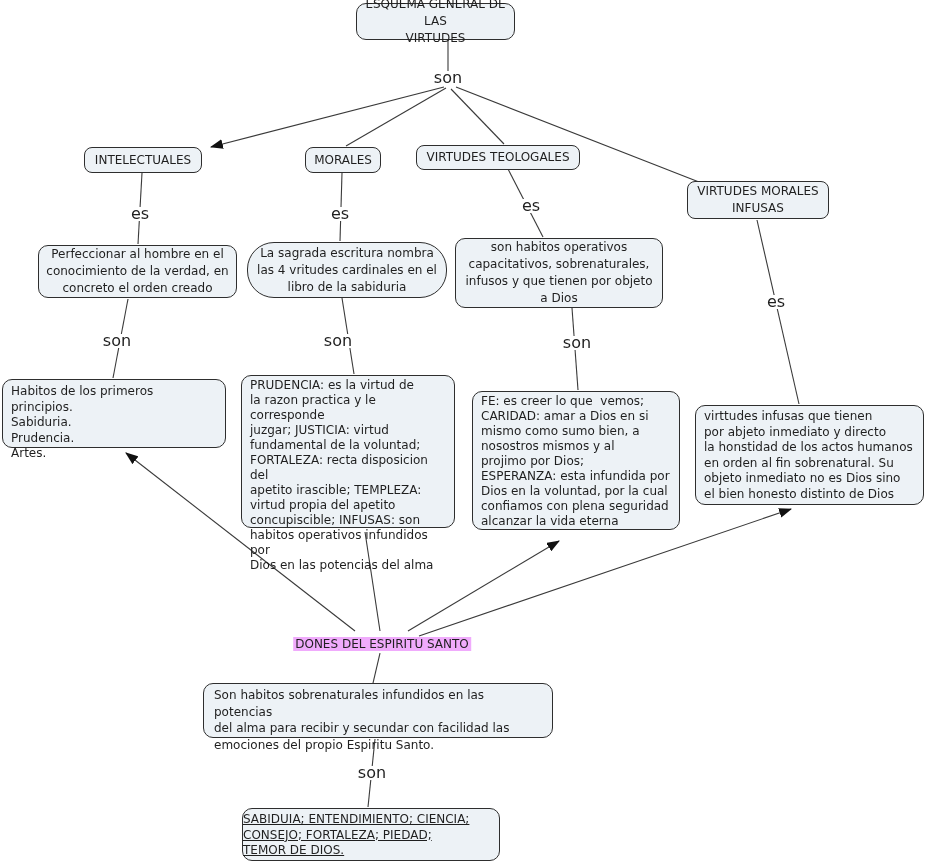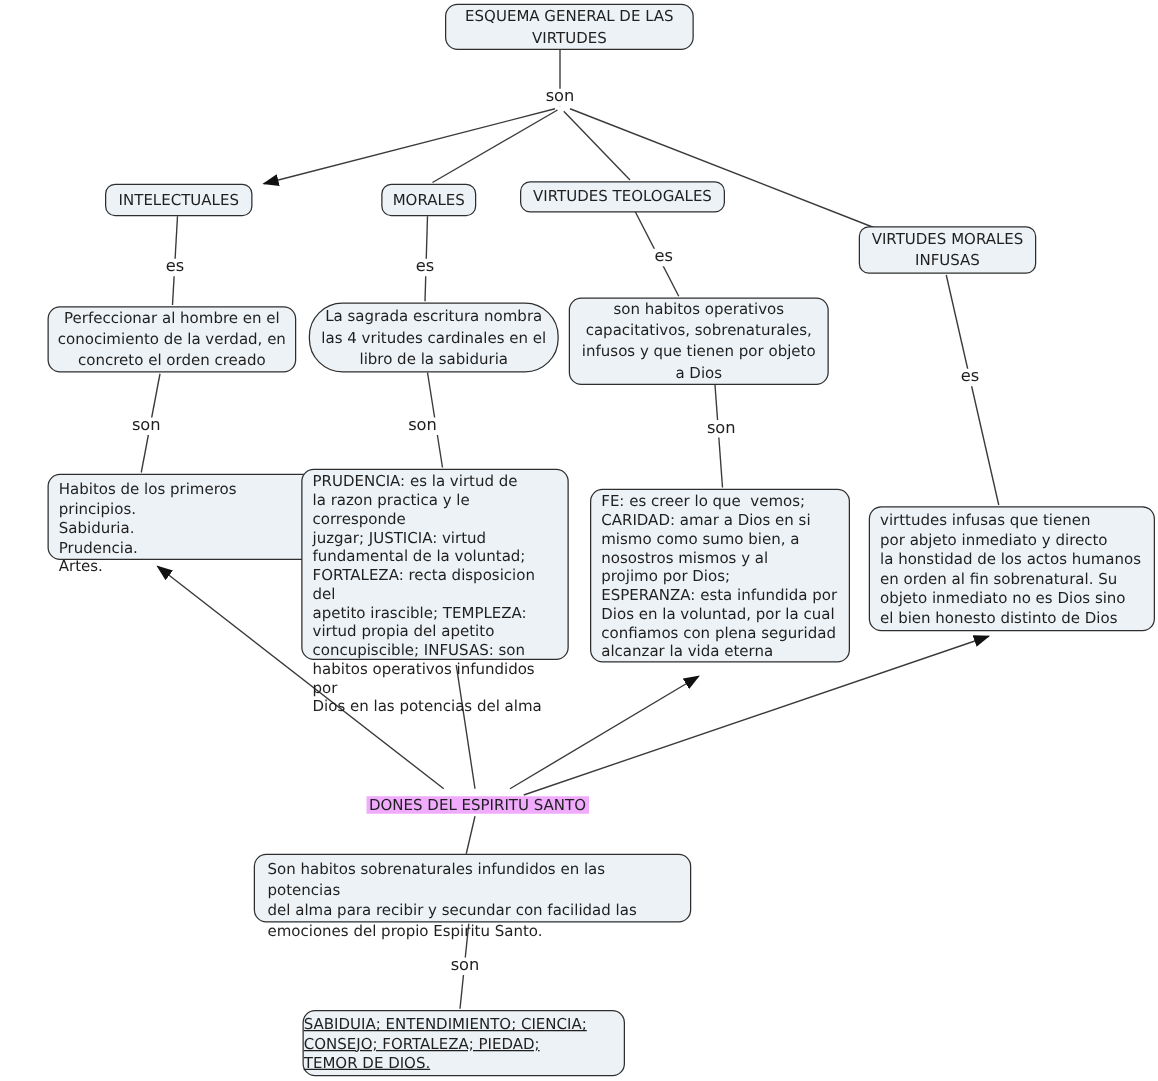--- a/index.html
+++ b/index.html
@@ -42,21 +42,21 @@
   }
   .node.para {
     text-align: left;
     line-height: 15px;
   }
   .floating-label {
     position: absolute;
     transform: translate(-50%, -50%);
     background: #ffffff;
     padding: 0 3px;
-    font-size: 13px;
+    font-size: 16px;
     line-height: 14px;
     white-space: nowrap;
     z-index: 3;
     text-align: center;
   }
   .plain-text {
     position: absolute;
     transform: translate(-50%, -50%);
     background: #f0abfc;
     font-size: 12px;
@@ -91,21 +91,21 @@
       <line x1="572" y1="308" x2="578" y2="390"></line>
       <line x1="355" y1="631" x2="126" y2="453" marker-end="url(#arrow)"></line>
       <line x1="365" y1="532" x2="380" y2="631"></line>
       <line x1="408" y1="631" x2="559" y2="541" marker-end="url(#arrow)"></line>
       <line x1="419" y1="636" x2="791" y2="509" marker-end="url(#arrow)"></line>
       <line x1="380" y1="653" x2="373" y2="683"></line>
       <line x1="375" y1="739" x2="368" y2="807"></line>
     </g>
   </svg>
 
-  <div class="node centered" style="left:356px; top:3px; width:199px; height:37px;">ESQUEMA GENERAL DE LAS
+  <div class="node centered" style="left:356px; top:3px; width:159px; height:37px;">ESQUEMA GENERAL DE LAS
 VIRTUDES</div>
 
   <div class="node centered" style="left:84px; top:147px; width:118px; height:26px; border-radius:8px;">INTELECTUALES</div>
 
   <div class="node centered" style="left:305px; top:147px; width:76px; height:26px; border-radius:8px;">MORALES</div>
 
   <div class="node centered" style="left:687px; top:181px; width:142px; height:38px; border-radius:8px;">VIRTUDES MORALES
 INFUSAS</div>
 
   <div class="node centered" style="left:416px; top:145px; width:164px; height:25px; border-radius:8px;">VIRTUDES TEOLOGALES</div>
@@ -116,21 +116,21 @@
 
   <div class="node centered" style="left:247px; top:242px; width:200px; height:56px;border-radius:27px;">La sagrada escritura nombra
 las 4 vritudes cardinales en el
 libro de la sabiduria</div>
 
   <div class="node centered" style="left:455px; top:238px; width:208px; height:70px;">son habitos operativos
 capacitativos, sobrenaturales,
 infusos y que tienen por objeto
 a Dios</div>
 
-  <div class="node para" style="left:2px; top:379px; width:224px; height:69px; padding:4px 8px; line-height:15.5px;margin-left:36px;">Habitos de los primeros principios.
+  <div class="node para" style="left:2px; top:379px; width:224px; height:69px; padding:4px 8px; line-height:15.5px;">Habitos de los primeros principios.
 Sabiduria.
 Prudencia.
 Artes.</div>
 
   <div class="node para" style="left:241px; top:375px; width:214px; height:153px; padding:2px 8px; line-height:15px;">PRUDENCIA: es la virtud de
 la razon practica y le corresponde
 juzgar; JUSTICIA: virtud
 fundamental de la voluntad;
 FORTALEZA: recta disposicion del
 apetito irascible; TEMPLEZA:

